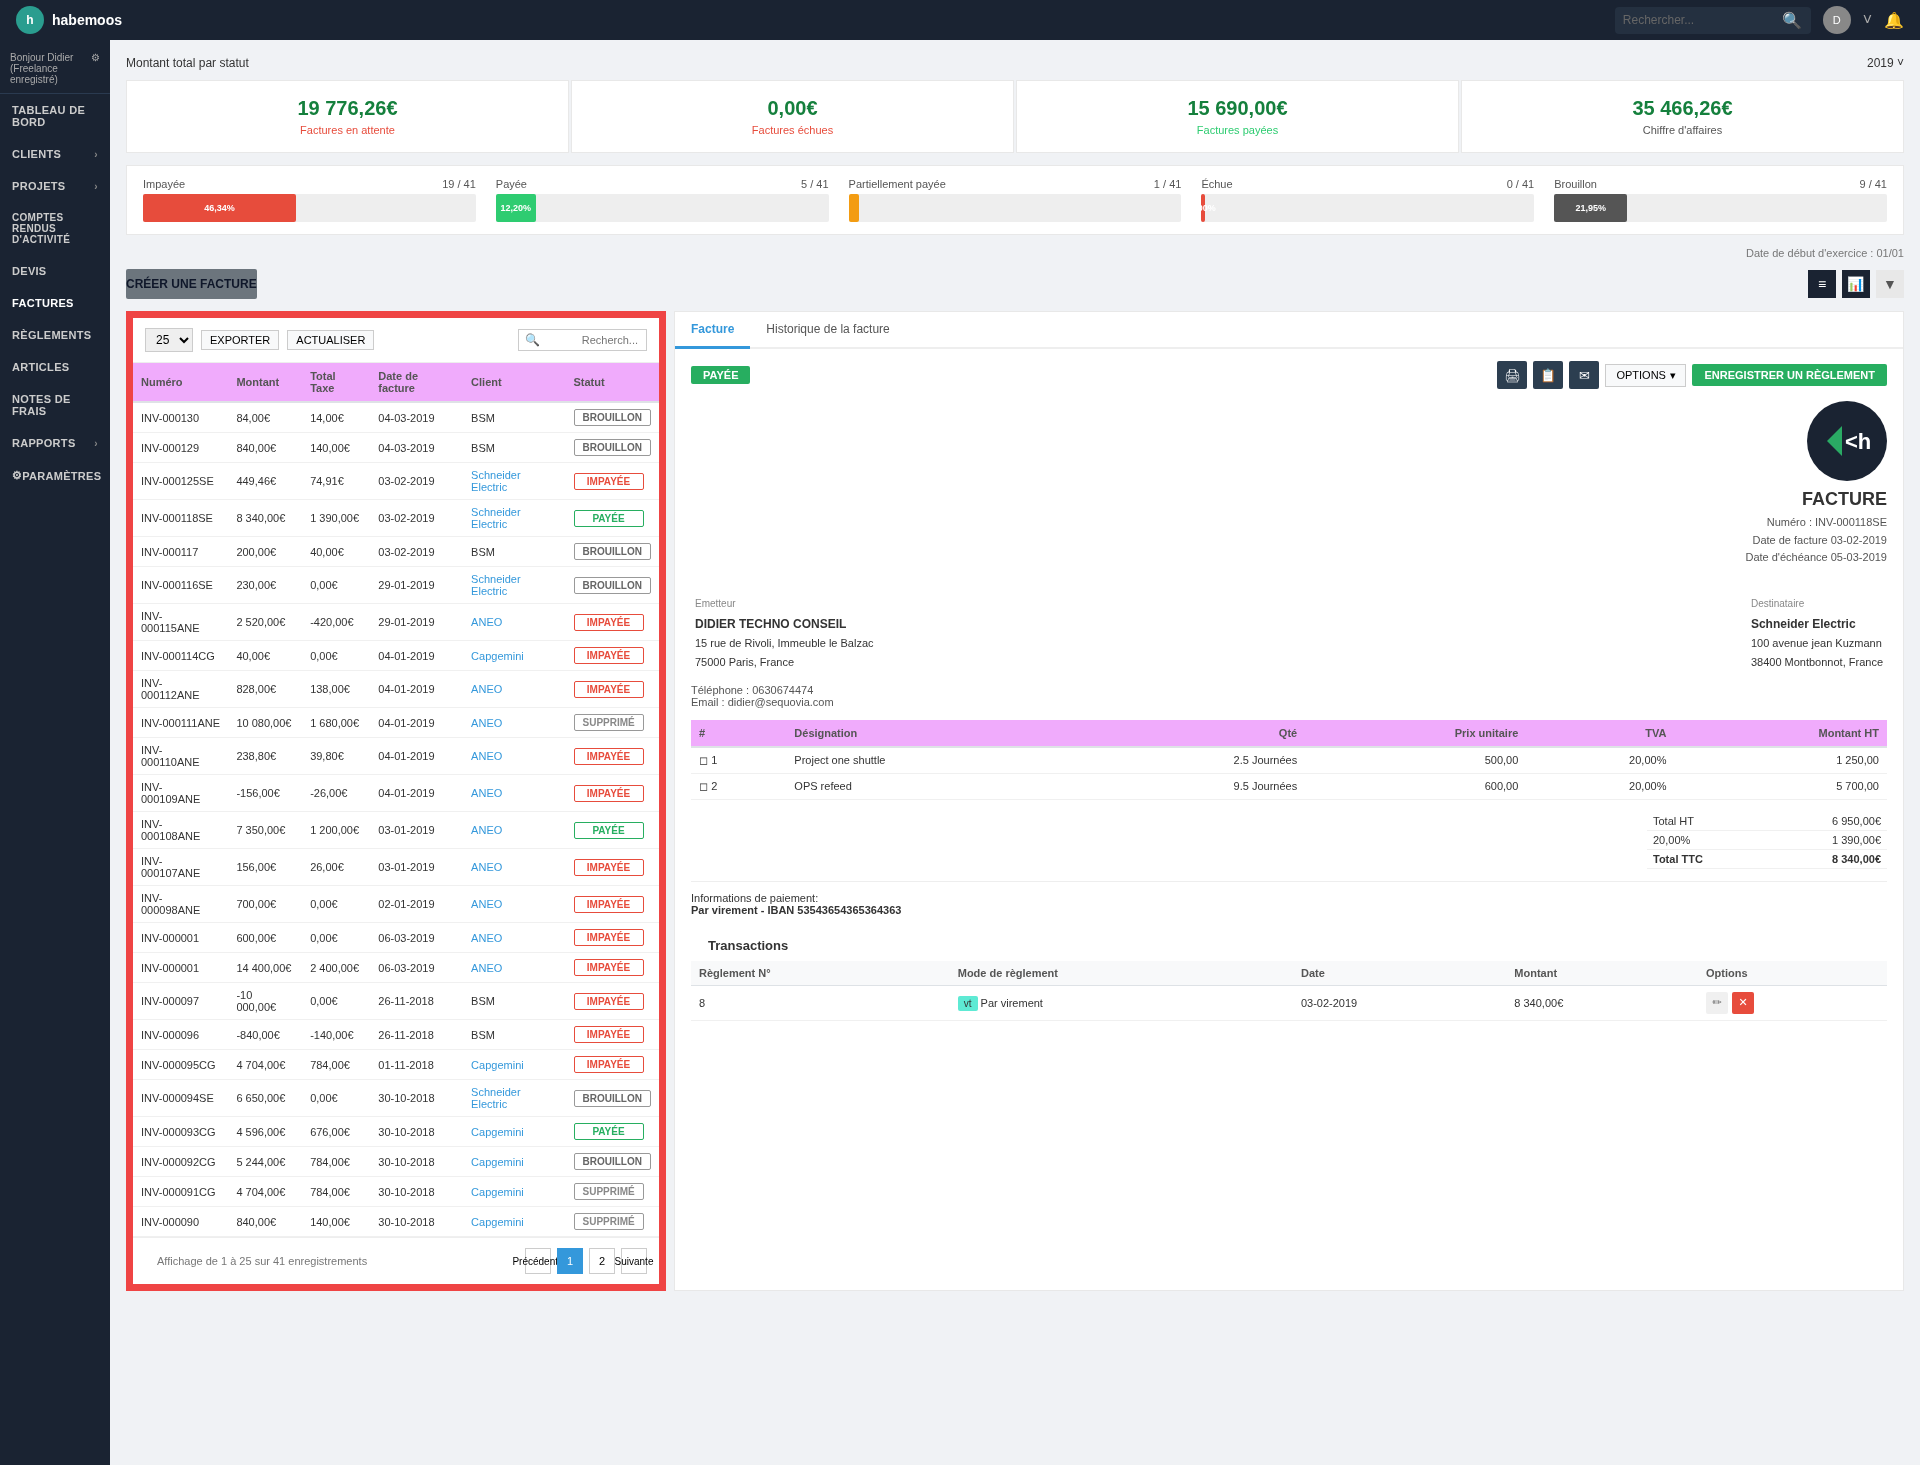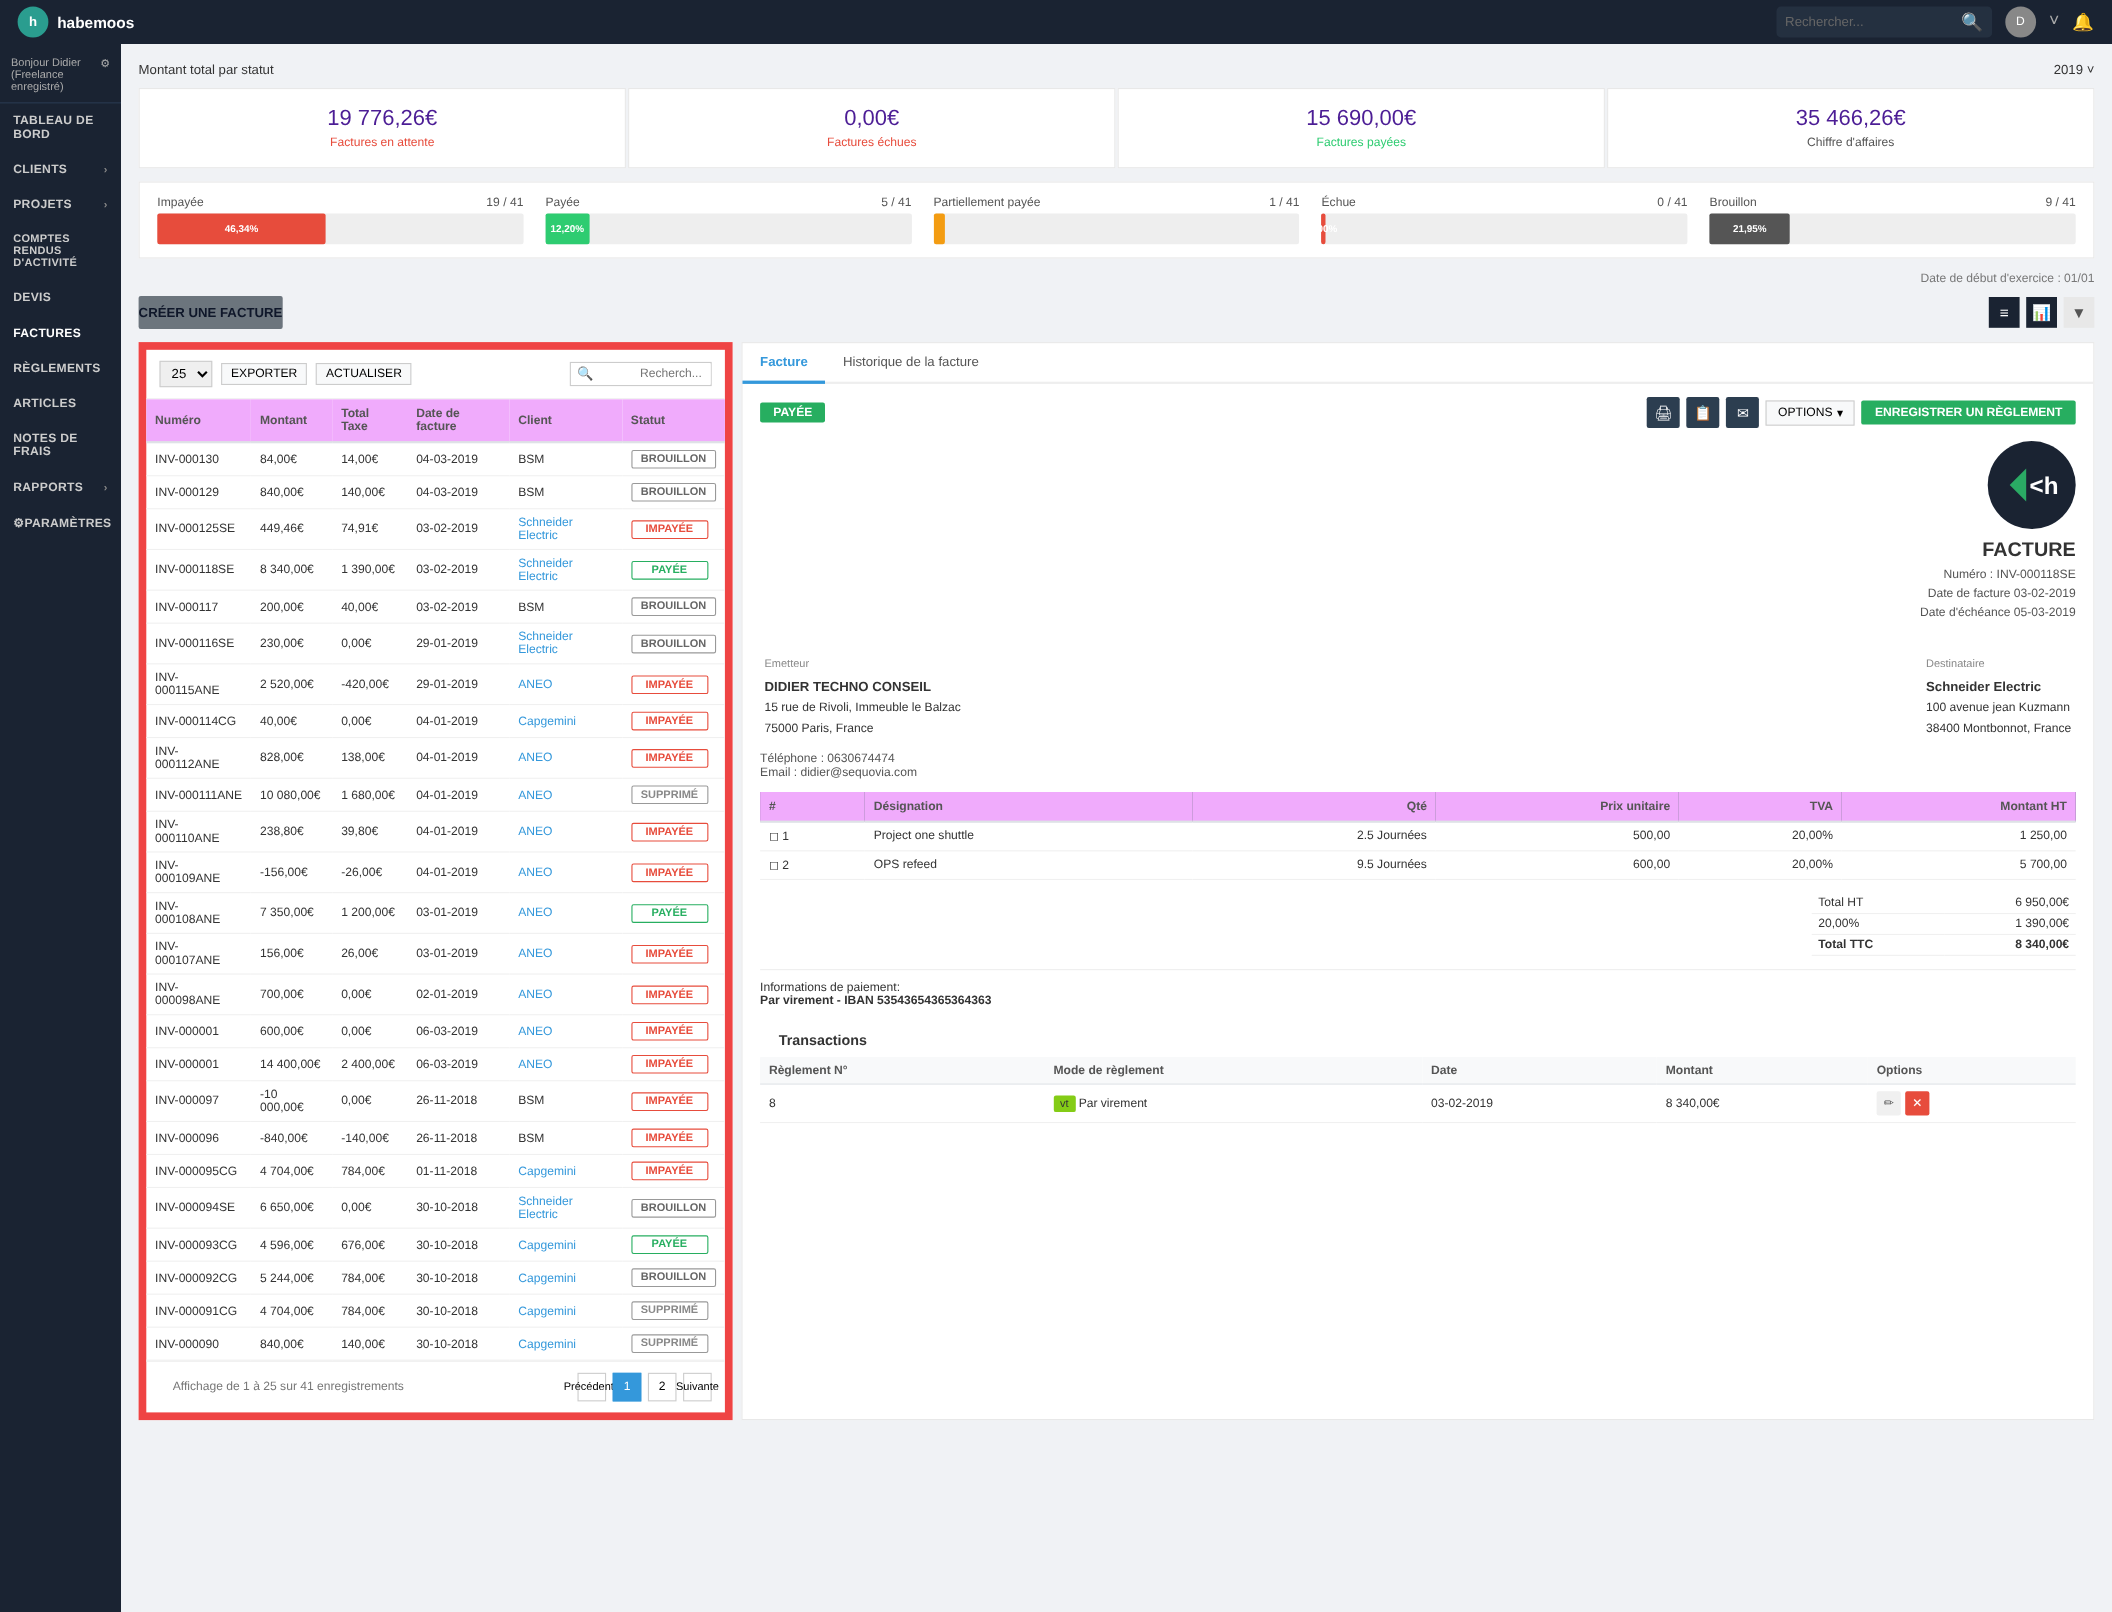--- a/index.html
+++ b/index.html
@@ -26,21 +26,21 @@
     .sidebar-item.active { color: white; }
     .sidebar-item .arrow { font-size: 10px; color: #888; }
 
     
     .main-content { margin-left: 110px; flex: 1; padding: 16px; }
 
     
     .stats-header { display: flex; justify-content: space-between; align-items: center; margin-bottom: 10px; }
     .stats-cards { display: grid; grid-template-columns: repeat(4, 1fr); gap: 2px; margin-bottom: 12px; }
     .stat-card { background: white; padding: 16px; text-align: center; border: 1px solid #e8e8e8; }
-    .stat-card .amount { font-size: 20px; font-weight: normal; color: #4c1d95; margin-bottom: 4px; }
+    .stat-card .amount { font-size: 20px; font-weight: bold; color: #15803d; margin-bottom: 4px; }
     .stat-card .label { font-size: 11px; color: #e74c3c; }
     .stat-card .label.green { color: #2ecc71; }
     .stat-card .label.dark { color: #555; }
 
     
     .progress-section { background: white; border: 1px solid #e8e8e8; padding: 12px 16px; margin-bottom: 12px; }
     .progress-row { display: flex; align-items: center; gap: 20px; }
     .progress-item { display: flex; flex-direction: column; gap: 4px; flex: 1; }
     .progress-label { display: flex; justify-content: space-between; font-size: 11px; color: #555; }
     .progress-bar-container { height: 28px; background: #eee; border-radius: 2px; position: relative; }
@@ -122,21 +122,21 @@
     .payment-info { font-size: 11px; color: #333; margin-bottom: 12px; padding: 10px 0; border-top: 1px solid #eee; }
     .payment-info .iban { font-weight: 600; }
     .transactions-title { font-size: 13px; font-weight: bold; color: #333; margin-bottom: 8px; margin-left: 17px; }
     .trans-table { width: 100%; border-collapse: collapse; font-size: 11px; }
     .trans-table th { background: #f8f9fa; padding: 6px 8px; text-align: left; font-weight: 600; border-bottom: 1px solid #dee2e6; color: #555; }
     .trans-table td { padding: 6px 8px; border-bottom: 1px solid #f0f0f0; }
     .trans-action { display: flex; gap: 4px; }
     .trans-btn { width: 22px; height: 22px; border: none; border-radius: 2px; cursor: pointer; display: flex; align-items: center; justify-content: center; font-size: 11px; }
     .trans-btn-edit { background: #f0f0f0; color: #555; }
     .trans-btn-del { background: #e74c3c; color: white; }
-    .pay-mode-badge { background: #84cc16; padding: 2px 6px; font-size: 10px; border-radius: 2px; }
+    .pay-mode-badge { background: #5eead4; padding: 2px 6px; font-size: 10px; border-radius: 2px; }
   </style>
 </head>
 <body>
 
 <div class="topbar">
   <div class="topbar-logo">
     <div class="logo-icon">h</div>
     <span>habemoos</span>
   </div>
   <div class="topbar-right">

